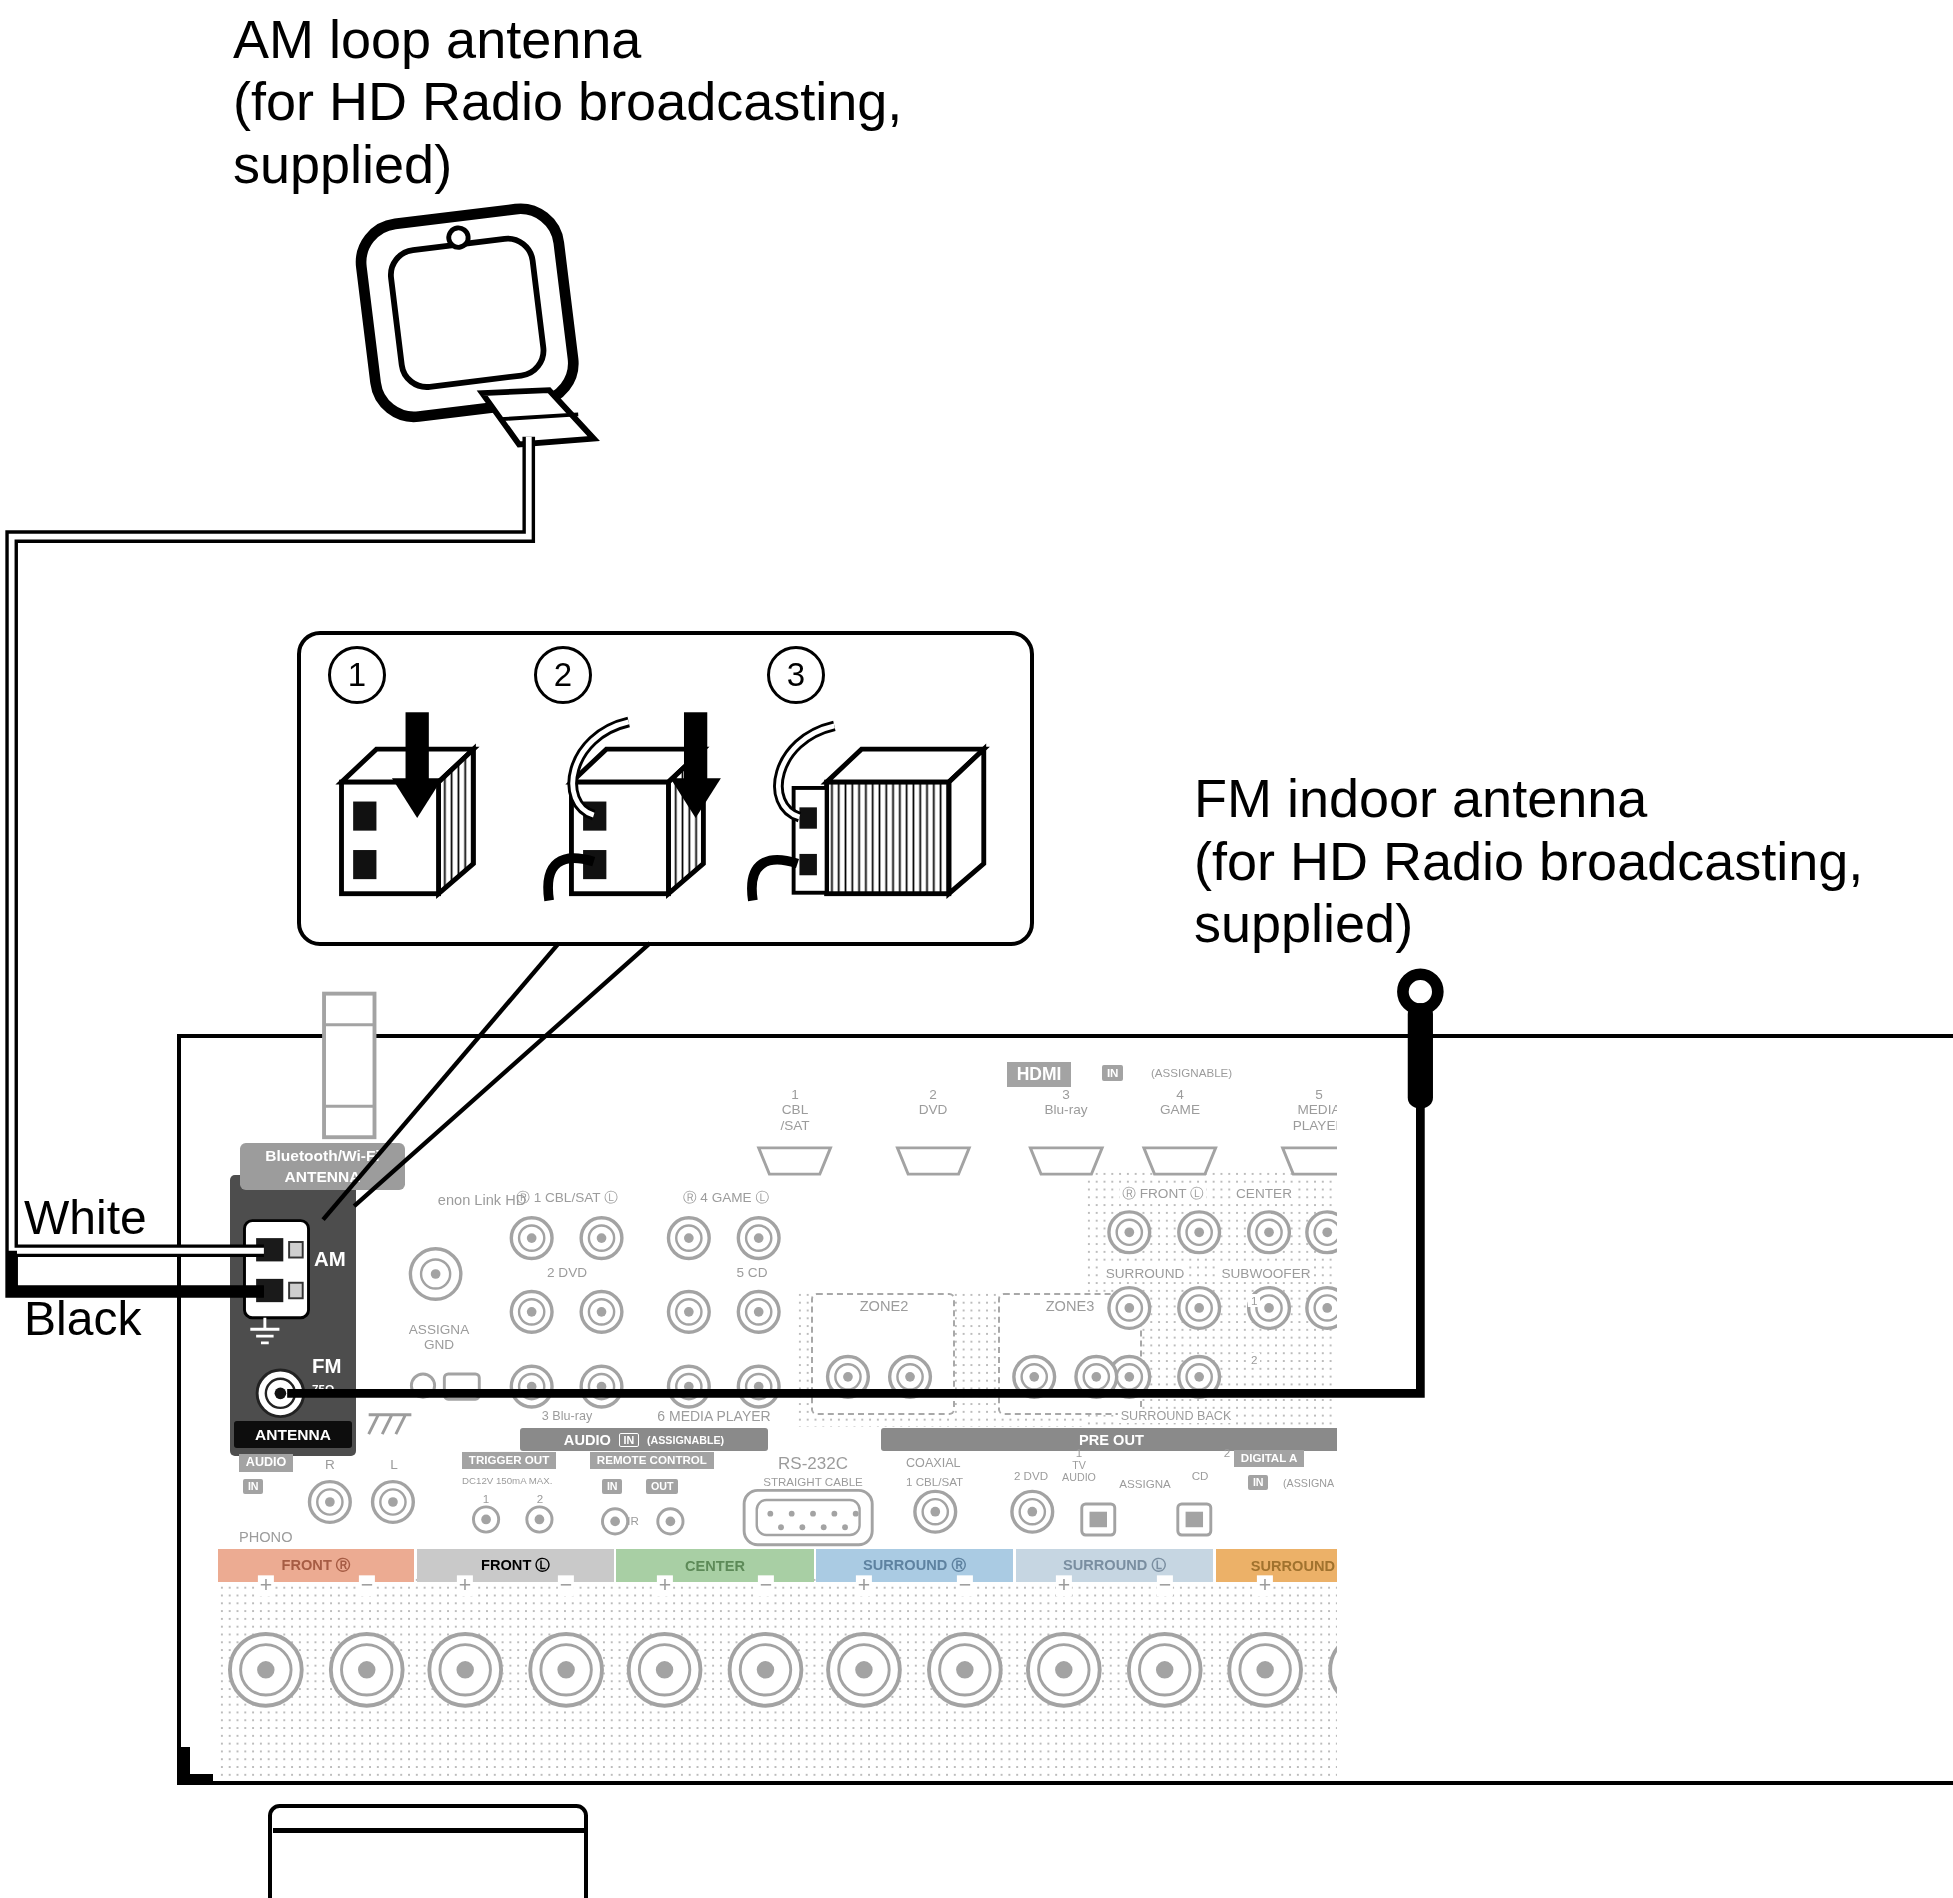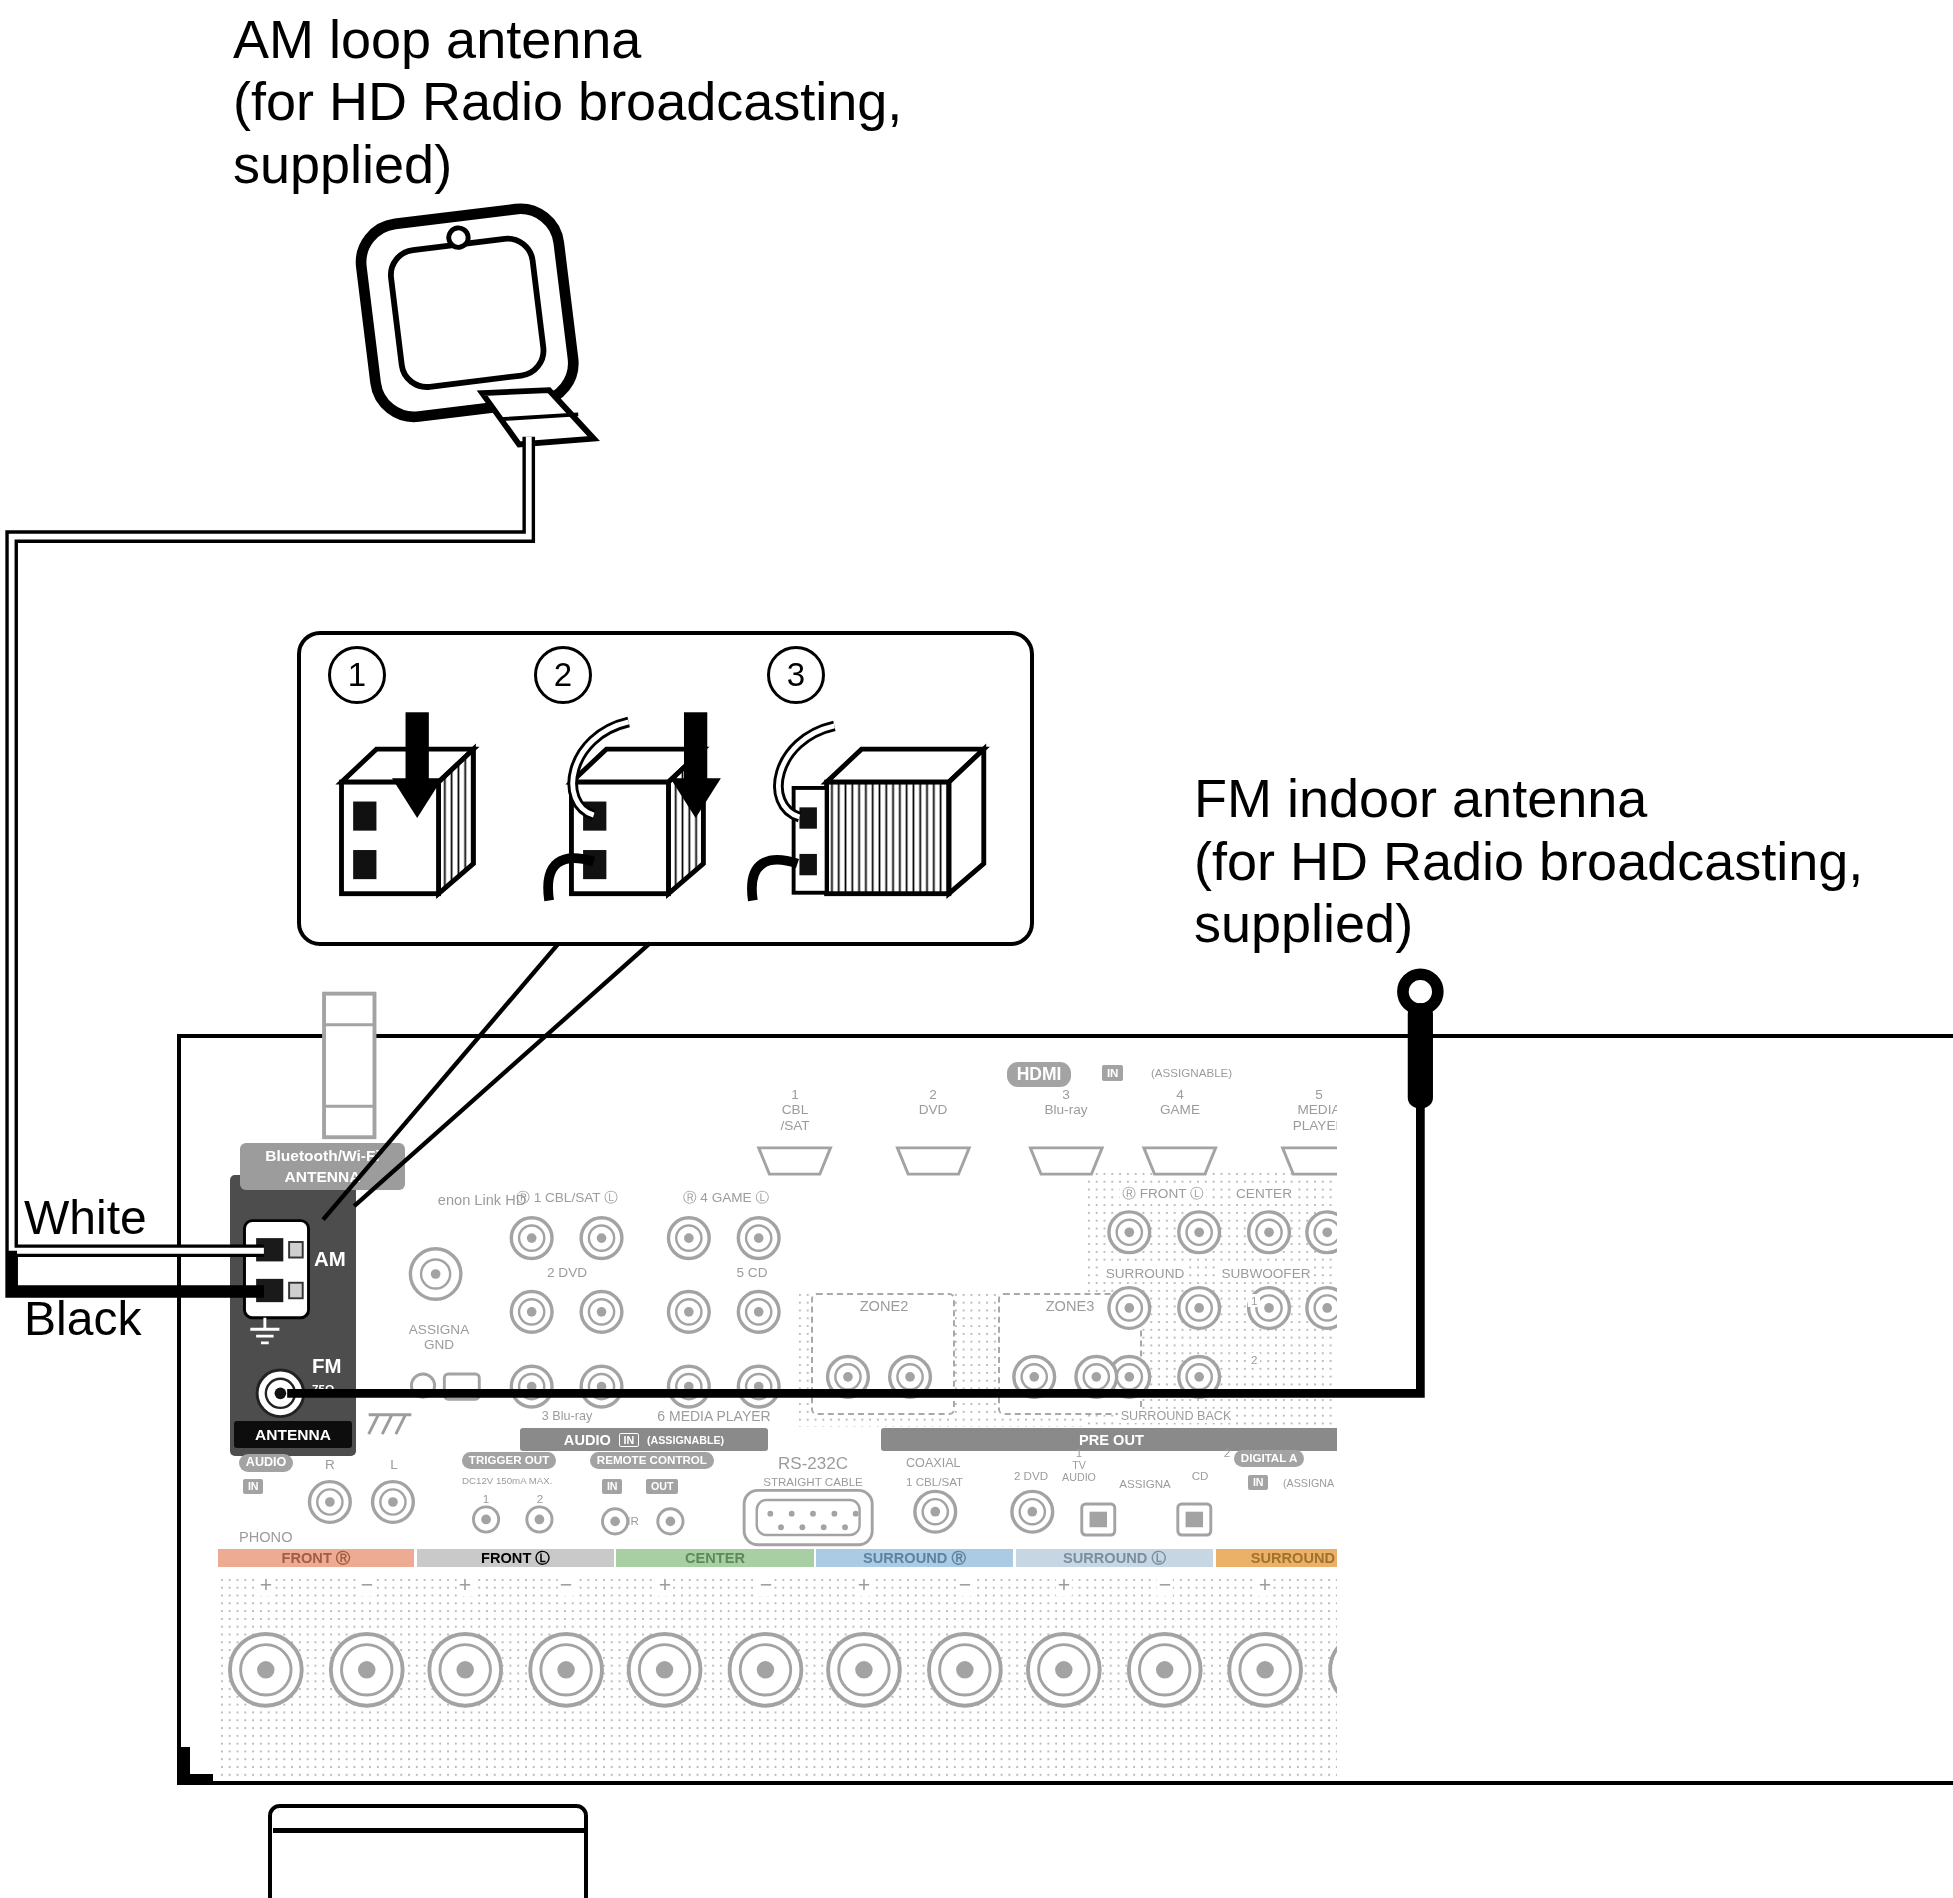--- a/index.html
+++ b/index.html
@@ -12,37 +12,37 @@
   .clip{position:absolute;left:0;top:0;width:1953px;height:1898px;
         clip-path:inset(1038px 616px 116px 181px)}
   .dots{position:absolute;background-image:radial-gradient(#bcbcbc 1.4px,transparent 1.5px);
         background-size:7.8px 7.8px}
   .darkbox{position:absolute;left:230px;top:1175px;width:126px;height:281px;background:#4d4d4d;border-radius:4.9px}
   .lbl{position:absolute;color:#9c9c9c;font-size:14.6px;line-height:1.14;white-space:pre-line;
        text-align:center;transform:translateX(-50%)}
   .la{transform:none;text-align:left}
   .onw{background:#fff;padding:0 2.9px}
   .badge{position:absolute;background:#a3a3a3;color:#fff;font-weight:bold;font-size:12.6px;
-         padding:1.9px 6.8px;border-radius:11px;line-height:1.1;white-space:nowrap}
+         padding:1.9px 6.8px;border-radius:0;line-height:1.1;white-space:nowrap}
   .mini{position:absolute;background:#a3a3a3;color:#fff;font-weight:bold;font-size:10.7px;
         padding:1px 4.9px;border-radius:1.9px;line-height:1.2}
   .bar{position:absolute;background:#8a8a8a;color:#fff;font-weight:bold;font-size:14.6px;
        border-radius:2.9px;display:flex;align-items:center;justify-content:center;gap:7.8px;box-sizing:border-box}
   .bar .sm{font-size:10.7px;font-weight:bold}
   .bar .bx{border:1.5px solid #fff;padding:0 3.9px;font-size:10.7px;border-radius:1.9px}
   .whitetxt{position:absolute;color:#fff;font-weight:bold}
   .zonebox{position:absolute;border:2.9px dashed #a8a8a8;background:#fff;border-radius:5.8px;box-sizing:border-box}
   .insetbox{position:absolute;left:297px;top:631px;width:737px;height:315px;border:4.9px solid #000;
             border-radius:23px;box-sizing:border-box;background:#fff}
   .stepnum{position:absolute;top:646px;width:52px;height:52px;border:3.9px solid #000;border-radius:50%;
            font-size:33px;display:flex;align-items:center;justify-content:center;background:#fff}
   .btlabel{position:absolute;left:240px;top:1143px;width:165px;height:47px;background:#9c9c9c;color:#fff;
            font-weight:bold;font-size:15.5px;line-height:1.3;border-radius:5.8px;display:flex;align-items:center;
            justify-content:center;text-align:center;white-space:pre-line}
-  .spkbar{position:absolute;top:1549px;height:18px;display:flex;align-items:center;justify-content:center;
+  .spkbar{position:absolute;top:1549px;height:33px;display:flex;align-items:center;justify-content:center;
           font-size:14.6px;font-weight:bold;overflow:hidden;white-space:nowrap}
   .sign{position:absolute;color:#9c9c9c;font-size:21.3px;line-height:1;transform:translate(-50%,-50%);
         background:#fff;padding:0 1.9px}
   .foot{position:absolute;left:268px;top:1804px;width:320px;height:107px;border:4.9px solid #000;
         border-radius:11.6px;box-sizing:border-box}
   .foot-line{position:absolute;left:273px;top:1828px;width:311px;height:4.9px;background:#000}
   .corner{position:absolute;left:180px;top:1747px;width:23px;height:27px;
           border-left:10.7px solid #000;border-bottom:10.7px solid #000}
   svg{position:absolute;left:0;top:0;pointer-events:none}
 </style>

